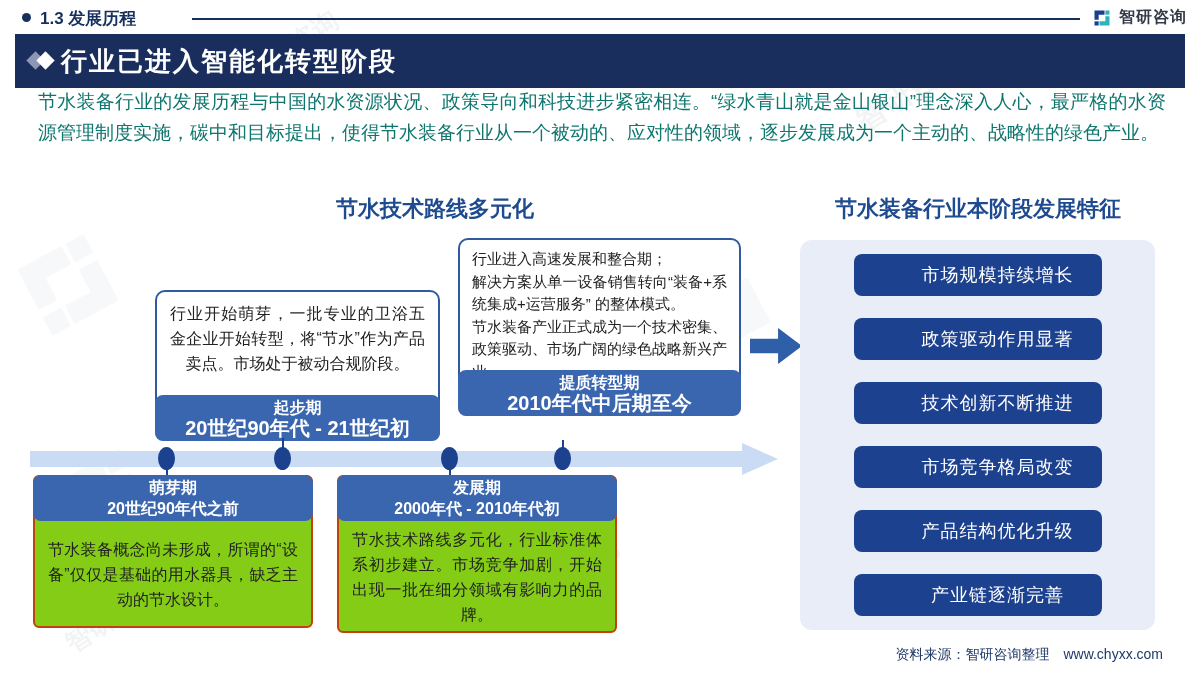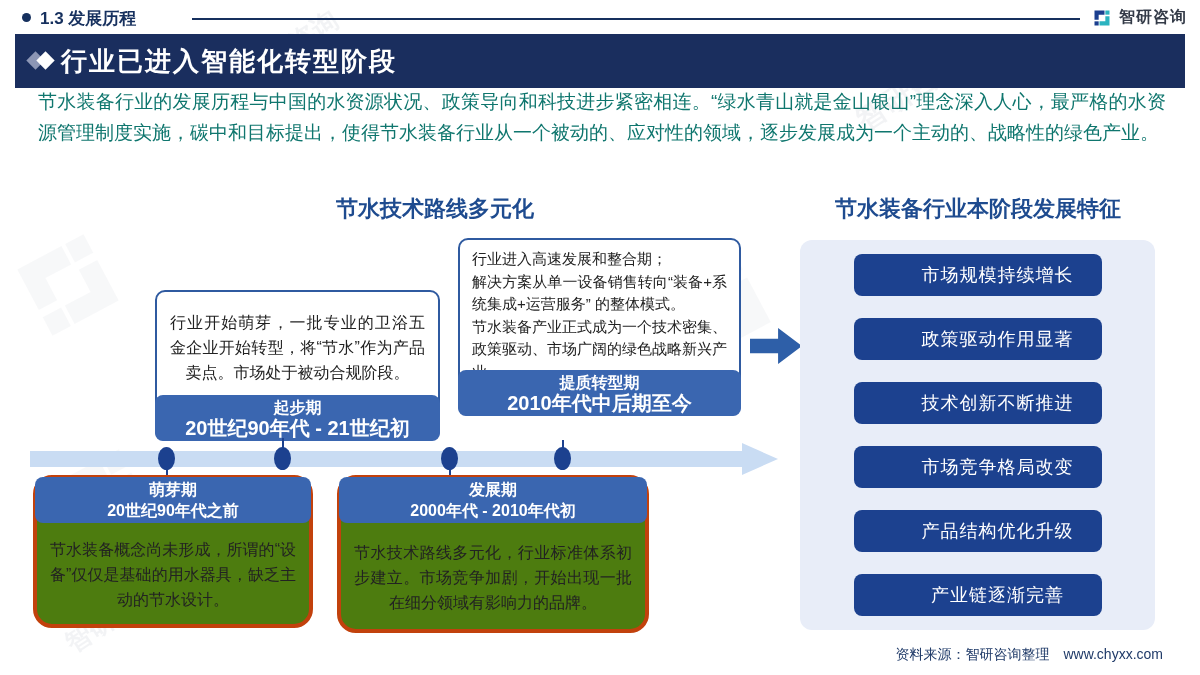--- a/index.html
+++ b/index.html
@@ -30,36 +30,36 @@
   
   .intro { position:absolute; left:38px; top:86px; width:1128px; font-size:19px; line-height:31px; color:#0f766e; text-align:justify; }
 
   
   .sec-title { position:absolute; top:194px; font-size:22px; font-weight:bold; color:#1e4b8f; text-align:center; }
   .sec-title.left { left:200px; width:470px; }
   .sec-title.right { left:802px; width:352px; }
 
   
   .callout { position:absolute; background:#fff; border:2px solid #2f5aa0; border-radius:10px; }
-  .callout .desc { position:absolute; left:0; right:0; top:0; padding:18px 13px; font-size:16px; line-height:25px; color:#222; white-space:pre-line; }
+  .callout .desc { position:absolute; left:0; right:0; top:0; padding:9px 13px; font-size:16px; line-height:25px; color:#222; white-space:pre-line; }
   .callout .bar { position:absolute; left:-2px; right:-2px; bottom:-2px; height:46px; background:#3a66b0; border-radius:8px; color:#fff; text-align:center; font-weight:bold; display:flex; flex-direction:column; justify-content:center; }
   .callout .bar .nm { font-size:16px; line-height:21px; }
   .callout .bar .pd { font-size:20px; line-height:21px; }
   .c-qibu { left:155px; top:290px; width:285px; height:151px; }
   .c-qibu .desc { text-align:justify; text-align-last:center; }
   .c-tizhi { left:458px; top:238px; width:283px; height:178px; }
   .c-tizhi .desc { font-size:15px; line-height:22.5px; text-align:justify; text-align-last:left; padding:8px 12px; }
 
   
-  .stagebox { position:absolute; background:#4d7c0f; border:4px solid #c2410c; border-radius:19px; }
+  .stagebox { position:absolute; background:#84cc16; border:2px solid #c2410c; border-radius:6px; }
   .stagebox .bar { position:absolute; left:-2px; right:-2px; top:-2px; height:46px; background:#3a66b0; border-radius:8px; color:#fff; text-align:center; font-weight:bold; display:flex; flex-direction:column; justify-content:center; }
   .stagebox .bar .nm, .stagebox .bar .pd { font-size:16px; line-height:21px; }
   .stagebox .desc { position:absolute; left:0; right:0; top:46px; bottom:0; padding:8px 13px; font-size:16px; line-height:25px; color:#222; text-align:justify; text-align-last:center; display:flex; flex-direction:column; justify-content:center; }
   .s-mengya { left:33px; top:475px; width:280px; height:153px; }
-  .s-fazhan { left:337px; top:475px; width:312px; height:158px; }
+  .s-fazhan { left:337px; top:475px; width:280px; height:158px; }
 
   
   .tl-band { position:absolute; left:30px; top:451px; width:712px; height:16px; background:#c9dcf3; }
   .tl-head { position:absolute; left:742px; top:443px; width:0; height:0; border-top:16px solid transparent; border-bottom:16px solid transparent; border-left:36px solid #c9dcf3; }
   .tl-dot { position:absolute; width:17px; height:23px; border-radius:50%; background:#1c418f; top:447px; }
   .tl-stem { position:absolute; width:2px; background:#1c418f; }
 
   
   .block-arrow { position:absolute; left:750px; top:328px; width:52px; height:36px; background:#2e5fa8; clip-path:polygon(0 30%, 54% 30%, 54% 0, 100% 50%, 54% 100%, 54% 70%, 0 70%); }
 

